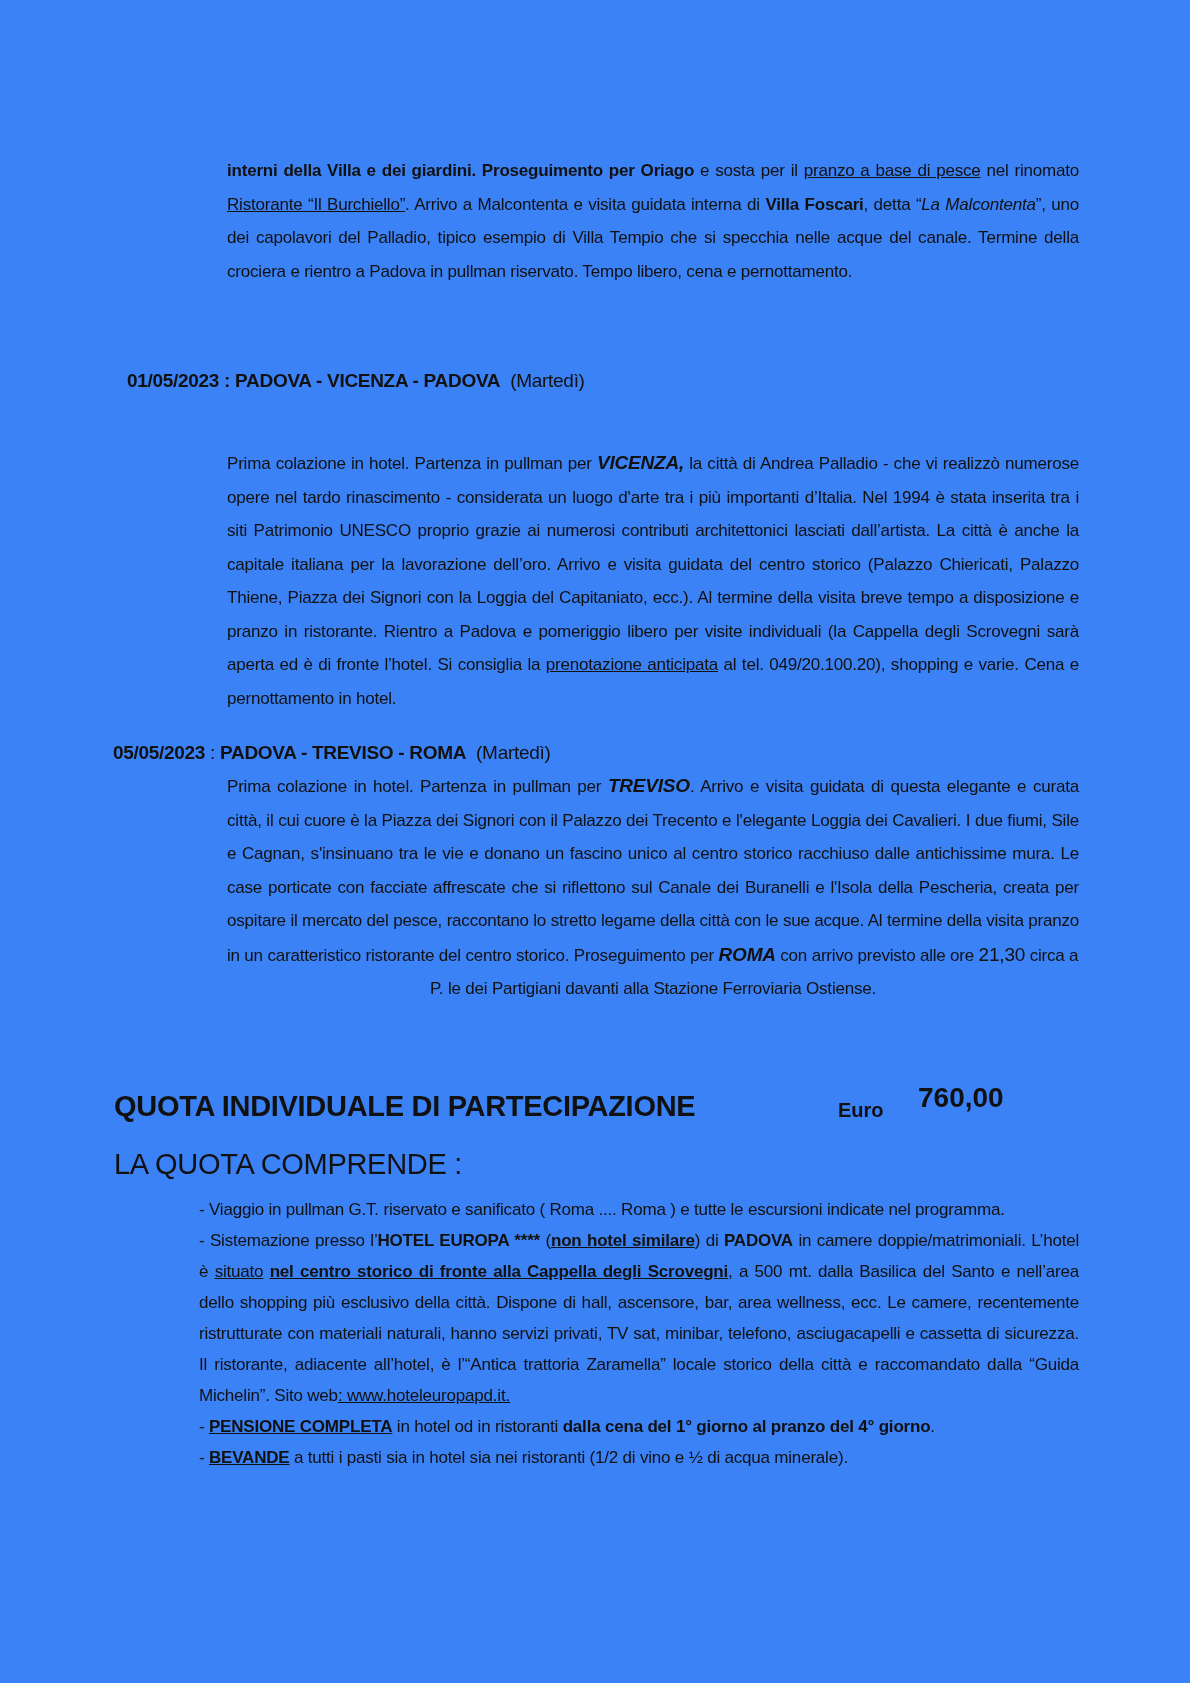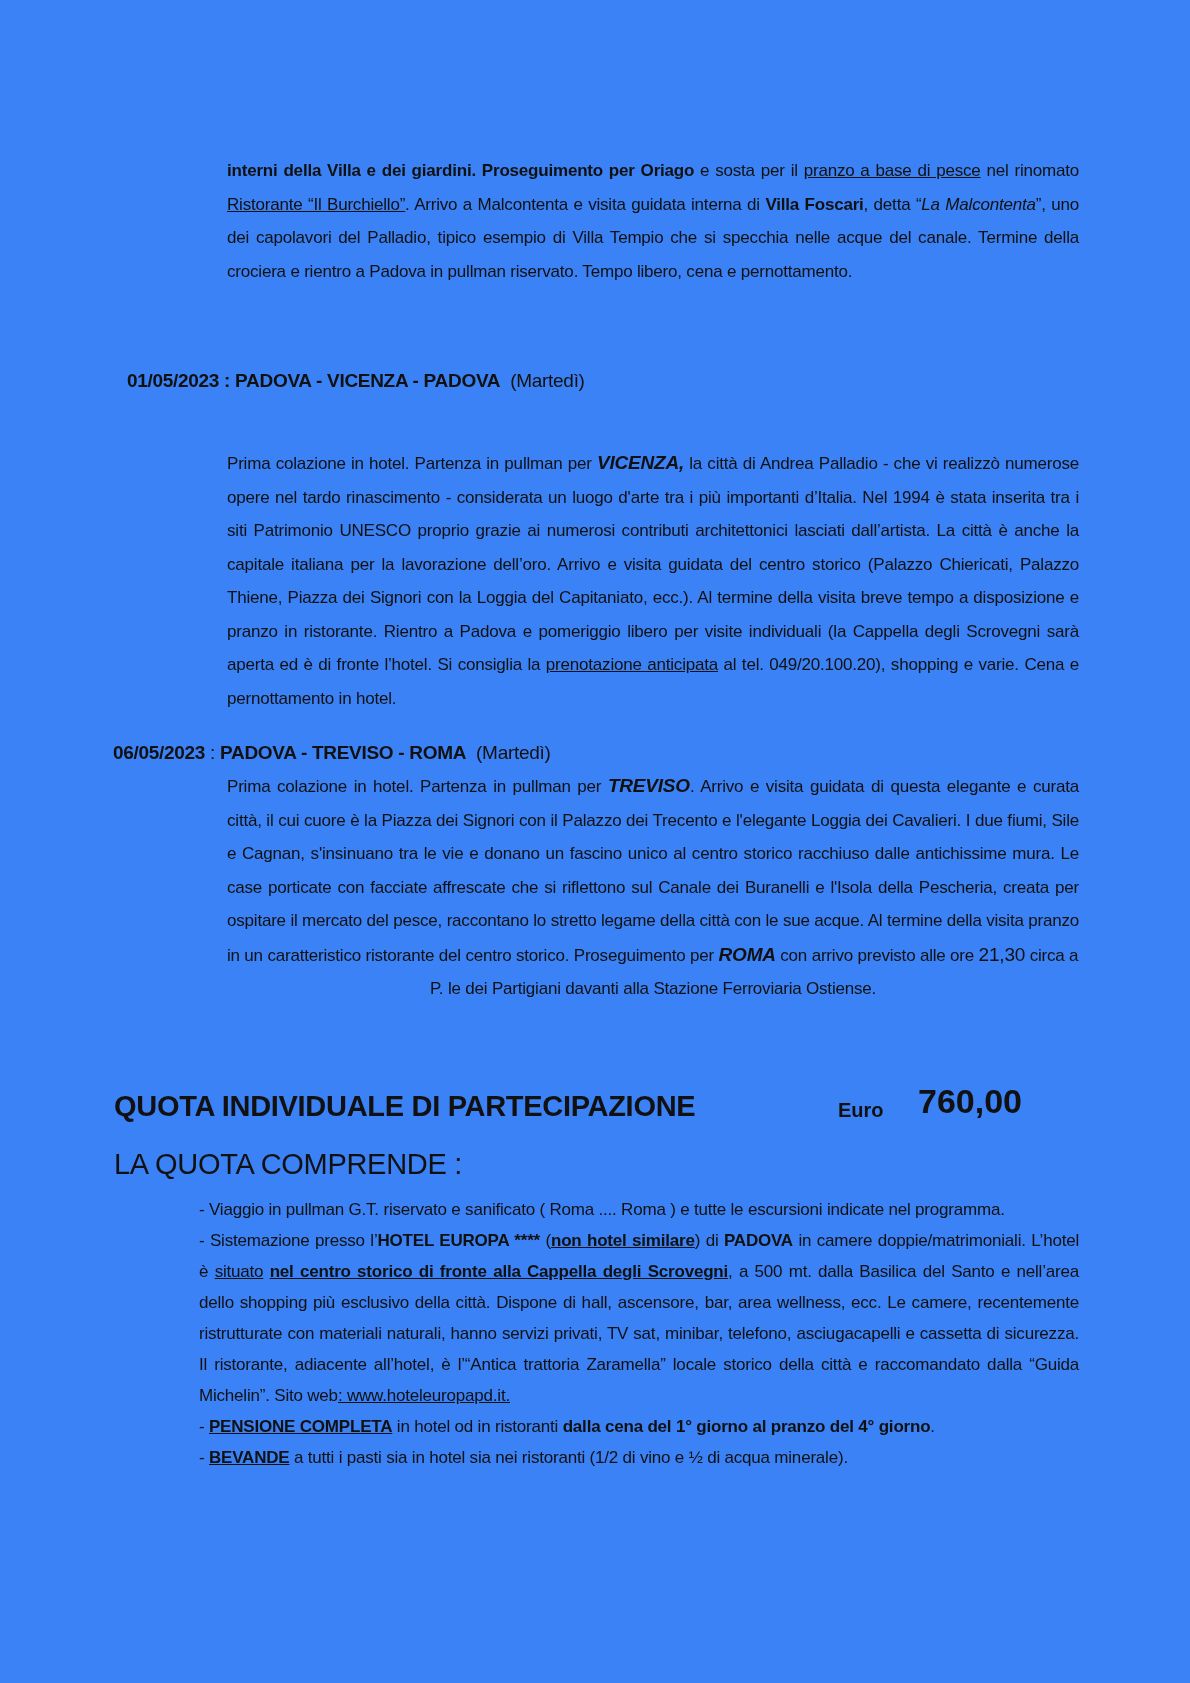--- a/index.html
+++ b/index.html
@@ -11,21 +11,21 @@
   .para p { margin: 0; }
   b { font-weight: bold; }
   u { text-decoration: underline; }
   .day-head { position: absolute; font-size: 19px; font-weight: bold; letter-spacing: -0.3px; }
   .day-head .wd { font-weight: normal; }
   .day-head .sep { font-weight: normal; }
   .city { font-weight: bold; font-style: italic; font-size: 19px; }
   .big-num { font-size: 19px; }
   .quota { position: absolute; left: 114px; top: 1090px; font-size: 29px; font-weight: bold; letter-spacing: -0.3px; }
   .euro-lbl { position: absolute; left: 838px; top: 1099px; font-size: 20px; font-weight: bold; }
-  .price { position: absolute; left: 918px; top: 1082px; font-size: 34px; font-weight: bold; }
+  .price { position: absolute; left: 918px; top: 1082px; font-size: 28px; font-weight: bold; }
   .comprende { position: absolute; left: 114px; top: 1148px; font-size: 29px; font-weight: normal; letter-spacing: -0.3px; }
   .incl { position: absolute; left: 199px; width: 880px; font-size: 17px; line-height: 31px; text-align: justify; letter-spacing: -0.2px; }
   .incl p { margin: 0; }
 </style>
 </head>
 <body>
 
 <div class="page">
 
   <div class="para" style="top:154px;">
@@ -33,21 +33,21 @@
   </div>
 
   <div class="day-head" style="left:127px; top:370px;">
     <span>01/05/2023</span><span> : </span><span>PADOVA - VICENZA -  PADOVA</span>&nbsp; <span class="wd">(Martedì)</span>
   </div>
   <div class="para" style="top:418px;margin-top:28px;">
     <p><span>Prima colazione in hotel. Partenza in pullman per </span><span class="city">VICENZA,</span><span> la città di Andrea Palladio - che vi realizzò numerose opere nel tardo rinascimento - considerata un luogo d'arte tra i più importanti d’Italia. Nel 1994 è stata inserita tra i siti Patrimonio UNESCO proprio grazie ai numerosi contributi architettonici lasciati dall’artista. La città è anche la capitale italiana per la lavorazione dell’oro. Arrivo e visita guidata del centro storico (Palazzo Chiericati, Palazzo Thiene, Piazza dei Signori con la Loggia del Capitaniato, ecc.). Al termine della visita breve tempo a disposizione e pranzo in ristorante. Rientro a Padova e pomeriggio libero per visite individuali (la Cappella degli Scrovegni sarà aperta ed è di fronte l’hotel. Si consiglia la </span><u>prenotazione anticipata</u><span> al tel.  049/20.100.20), shopping e varie. Cena e pernottamento in hotel.</span></p>
   </div>
 
   <div class="day-head" style="left:113px; top:742px;">
-    <span>06/05/2023</span><span class="sep"> : </span><span>PADOVA - TREVISO - ROMA</span>&nbsp; <span class="wd">(Martedì)</span>
+    <span>05/05/2023</span><span class="sep"> : </span><span>PADOVA - TREVISO - ROMA</span>&nbsp; <span class="wd">(Martedì)</span>
   </div>
   <div class="para" style="top:769px;">
     <p><span>Prima colazione in hotel. Partenza in pullman per </span><span class="city">TREVISO</span><span>. Arrivo e visita guidata di questa elegante e curata città, il cui cuore è la Piazza dei Signori con il Palazzo dei Trecento e l'elegante Loggia dei Cavalieri. I due fiumi, Sile e Cagnan, s'insinuano tra le vie e donano un fascino unico al centro storico racchiuso dalle antichissime mura. Le case porticate con facciate affrescate che si riflettono sul Canale dei Buranelli e l'Isola della Pescheria, creata per ospitare il mercato del pesce, raccontano lo stretto legame della città con le sue acque. Al termine della visita pranzo in un caratteristico ristorante del centro storico. Proseguimento per </span><span class="city">ROMA</span><span> con arrivo previsto alle ore </span><span class="big-num">21,30</span><span> circa a</span></p>
     <p style="text-align:center;"> P. le dei Partigiani davanti alla Stazione Ferroviaria Ostiense.</p>
   </div>
 
   <div class="quota">QUOTA INDIVIDUALE DI PARTECIPAZIONE</div>
   <div class="euro-lbl">Euro</div>
   <div class="price">760,00</div>
   <div class="comprende">LA QUOTA COMPRENDE :</div>

